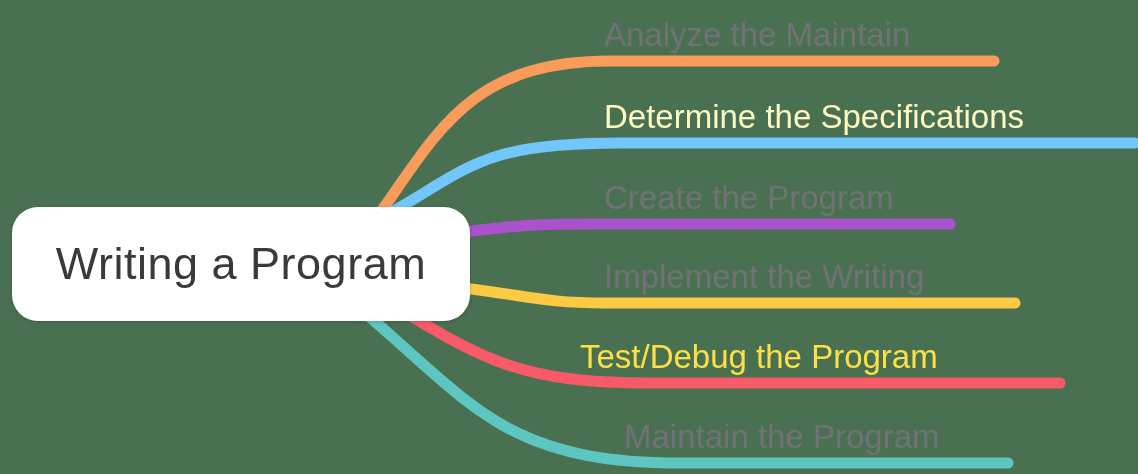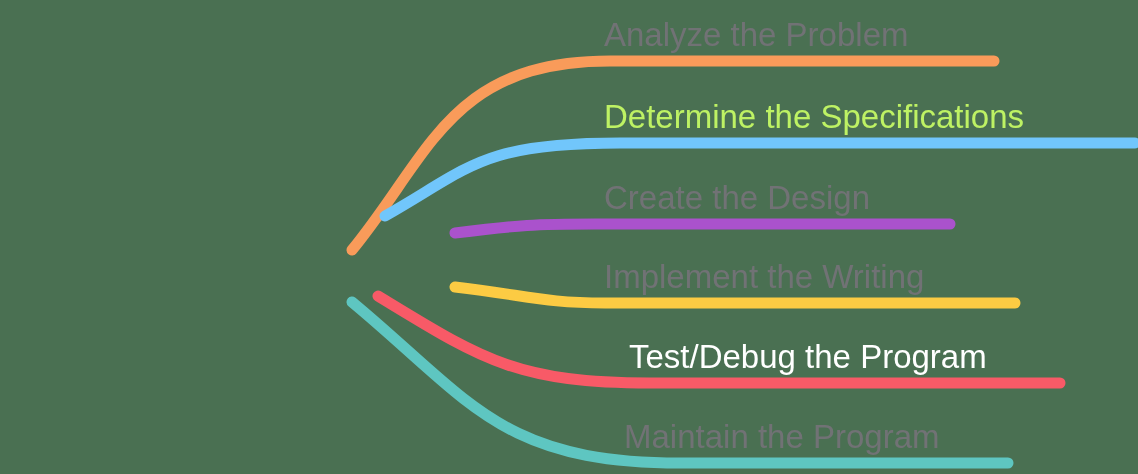--- a/index.html
+++ b/index.html
@@ -55,20 +55,23 @@
 <div class="stage" style="background: rgb(74, 112, 82);">
   <svg class="curves" viewBox="0 0 1138 474" xmlns="http://www.w3.org/2000/svg">
       <path d="M352 250 C430 155 450 61 610 61 L994 61" fill="none" stroke="#F99B5A" stroke-width="11" stroke-linecap="round"></path>
       <path d="M385 216 C470 168 480 143 620 143 L1135 143" fill="none" stroke="#71C6FB" stroke-width="11" stroke-linecap="round"></path>
       <path d="M455 233 C520 225 535 224 595 224 L950 224" fill="none" stroke="#AA52CC" stroke-width="11" stroke-linecap="round"></path>
       <path d="M455 287 C530 296 545 303 605 303 L1015 303" fill="none" stroke="#FCCB43" stroke-width="11" stroke-linecap="round"></path>
       <path d="M378 296 C480 358 515 383 650 383 L1060 383" fill="none" stroke="#F85A67" stroke-width="11" stroke-linecap="round"></path>
       <path d="M352 302 C470 400 500 463 680 463 L1008 463" fill="none" stroke="#5EC6C1" stroke-width="11" stroke-linecap="round"></path>
     </svg>
 
+  <div class="root-node" style="background: rgb(255, 255, 255);">
+    <span class="root-label" style="color: rgb(58, 58, 60);">Writing a Program</span>
+  </div>
 
-<div class="branch-label" style="left: 604px; top: 16px; color: rgb(113, 114, 117);">Analyze the Problem</div>
-    <div class="branch-label" style="left: 604px; top: 98px; color: #bef264;">Determine the Specifications</div>
-    <div class="branch-label" style="left: 604px; top: 179px; color: rgb(113, 114, 117);">Create the Design</div>
+<div class="branch-label" style="left: 604px; top: 16px; color: rgb(113, 114, 117);">Analyze the Maintain</div>
+    <div class="branch-label" style="left: 604px; top: 98px; color: #fef9c3;">Determine the Specifications</div>
+    <div class="branch-label" style="left: 604px; top: 179px; color: rgb(113, 114, 117);">Create the Program</div>
     <div class="branch-label" style="left: 604px; top: 258px; color: rgb(113, 114, 117);">Implement the Writing</div>
-    <div class="branch-label" style="left: 629px; top: 338px; color: #ffffff;">Test/Debug the Program</div>
+    <div class="branch-label" style="left: 580px; top: 338px; color: #fde047;">Test/Debug the Program</div>
     <div class="branch-label" style="left: 624px; top: 418px; color: rgb(113, 114, 117);">Maintain the Program</div>
   </div>
 
 </body></html>

